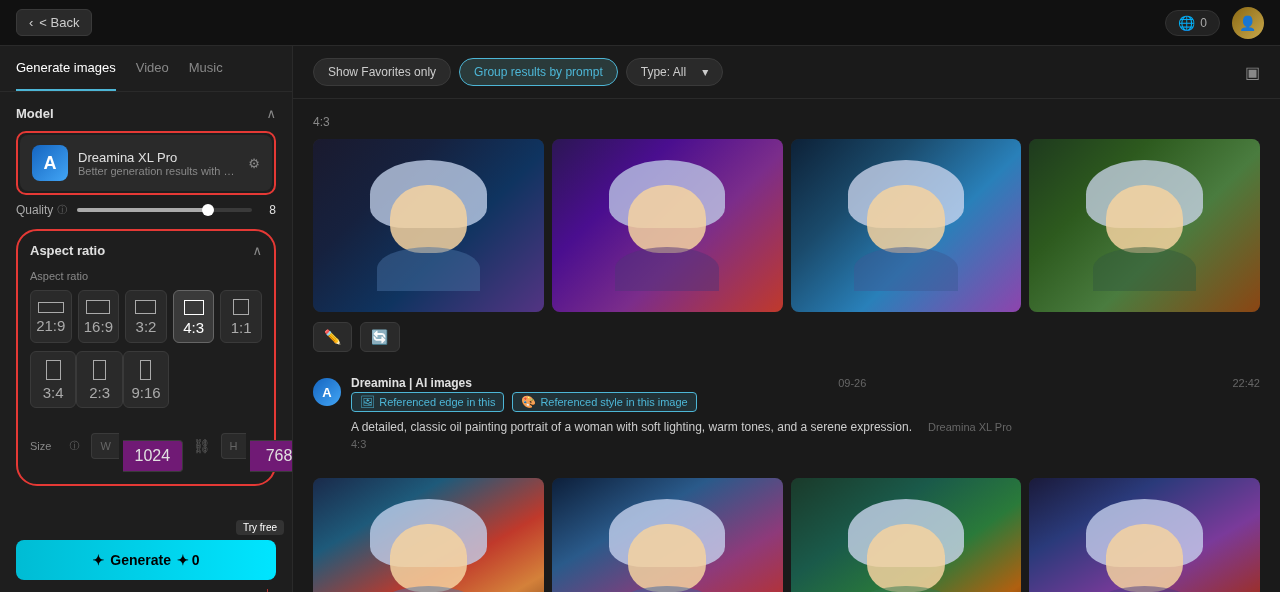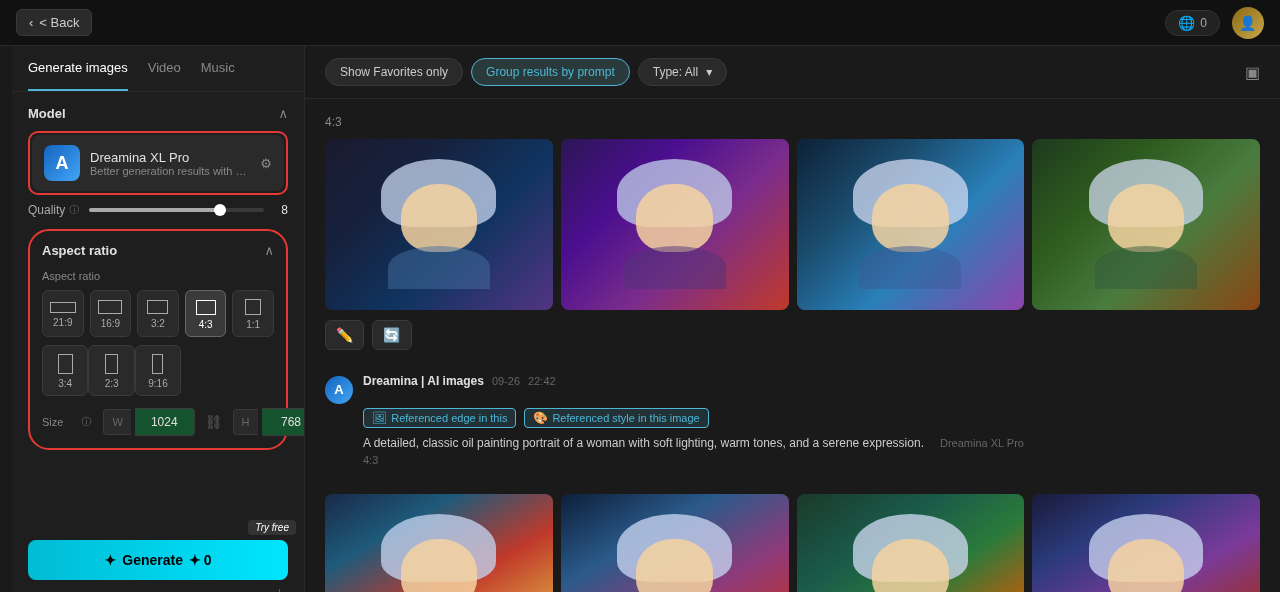--- a/index.html
+++ b/index.html
@@ -62,21 +62,20 @@
       display: flex; align-items: center; justify-content: center;
       font-size: 14px;
       overflow: hidden;
     }
 
     
     .main-layout {
       display: flex;
       flex: 1;
       overflow: hidden;
-      padding-left: 12px;
     }
 
     
     .sidebar {
       width: 293px;
       background: #1e1e1e;
       border-right: 1px solid #2a2a2a;
       display: flex;
       flex-direction: column;
       flex-shrink: 0;
@@ -211,21 +210,21 @@
       flex-direction: column;
       align-items: center;
       justify-content: center;
       gap: 4px;
       background: #2a2a2a;
       border: 1px solid #3a3a3a;
       border-radius: 6px;
       padding: 8px 4px 6px;
       cursor: pointer;
       color: #aaa;
-      font-size: 10px;
+      font-size: 15px;
       text-align: center;
     }
     .aspect-btn.active {
       background: #3a3a3a;
       border-color: #666;
       color: #fff;
     }
     .aspect-rect {
       border: 1.5px solid currentColor;
     }
@@ -240,29 +239,30 @@
     }
     .size-letter {
       font-size: 11px; color: #666;
       background: #2a2a2a;
       border: 1px solid #3a3a3a;
       border-right: none;
       padding: 6px 8px;
       border-radius: 4px 0 0 4px;
     }
     .size-input {
-      background: #14532d;
+      background: #701a75;
       border: 1px solid #3a3a3a;
       color: #e0e0e0;
-      font-size: 12px;
+      font-size: 16px;
       padding: 6px 8px;
       width: 60px;
       border-radius: 0 4px 4px 0;
       text-align: center;
       border-left: none;
+      margin-top: 20px;
     }
     .link-icon {
       color: #666; cursor: pointer; font-size: 14px; padding: 0 4px;
     }
 
     
     .generate-area {
       padding: 12px 16px;
       margin-top: auto;
       flex-shrink: 0;
@@ -286,21 +286,20 @@
     }
     .try-free-badge {
       position: absolute;
       top: -8px;
       right: 8px;
       background: #333;
       color: #fff;
       font-size: 10px;
       padding: 2px 7px;
       border-radius: 4px;
-      font-style: italic;
     }
     .arrow-indicator {
       position: absolute;
       bottom: -12px;
       right: 20px;
       color: #e53935;
       font-size: 18px;
     }
 
     
@@ -334,21 +333,21 @@
       cursor: pointer;
     }
     .toolbar-btn.active {
       background: #2a3a3a;
       border-color: #4db6d6;
       color: #4db6d6;
     }
     .type-btn {
       display: flex;
       align-items: center;
-      gap: 8px;
+      gap: 16px;
     }
     .toolbar-spacer { flex: 1; }
     .folder-icon { color: #888; cursor: pointer; font-size: 16px; }
 
     
     .image-group {
       padding: 16px 20px;
     }
     .group-label {
       font-size: 12px;
@@ -397,22 +396,23 @@
       background: linear-gradient(135deg, #1565c0, #42a5f5);
       display: flex; align-items: center; justify-content: center;
       font-size: 13px;
       font-weight: bold;
       color: #fff;
       flex-shrink: 0;
       margin-top: 2px;
     }
     .message-content { flex: 1; }
     .message-header {
-      display: flex; align-items: center; gap: 8px;
-      margin-bottom: 20px;
+      display: flex; align-items: center; gap: 24px;
+      margin-bottom: 2px;
+      justify-content: space-between;
     }
     .message-sender { font-size: 12px; font-weight: 600; color: #e0e0e0; }
     .message-time { font-size: 11px; color: #666; }
     .message-body {
       display: flex;
       align-items: center;
       gap: 8px;
       flex-wrap: wrap;
       font-size: 12px;
       color: #ccc;

